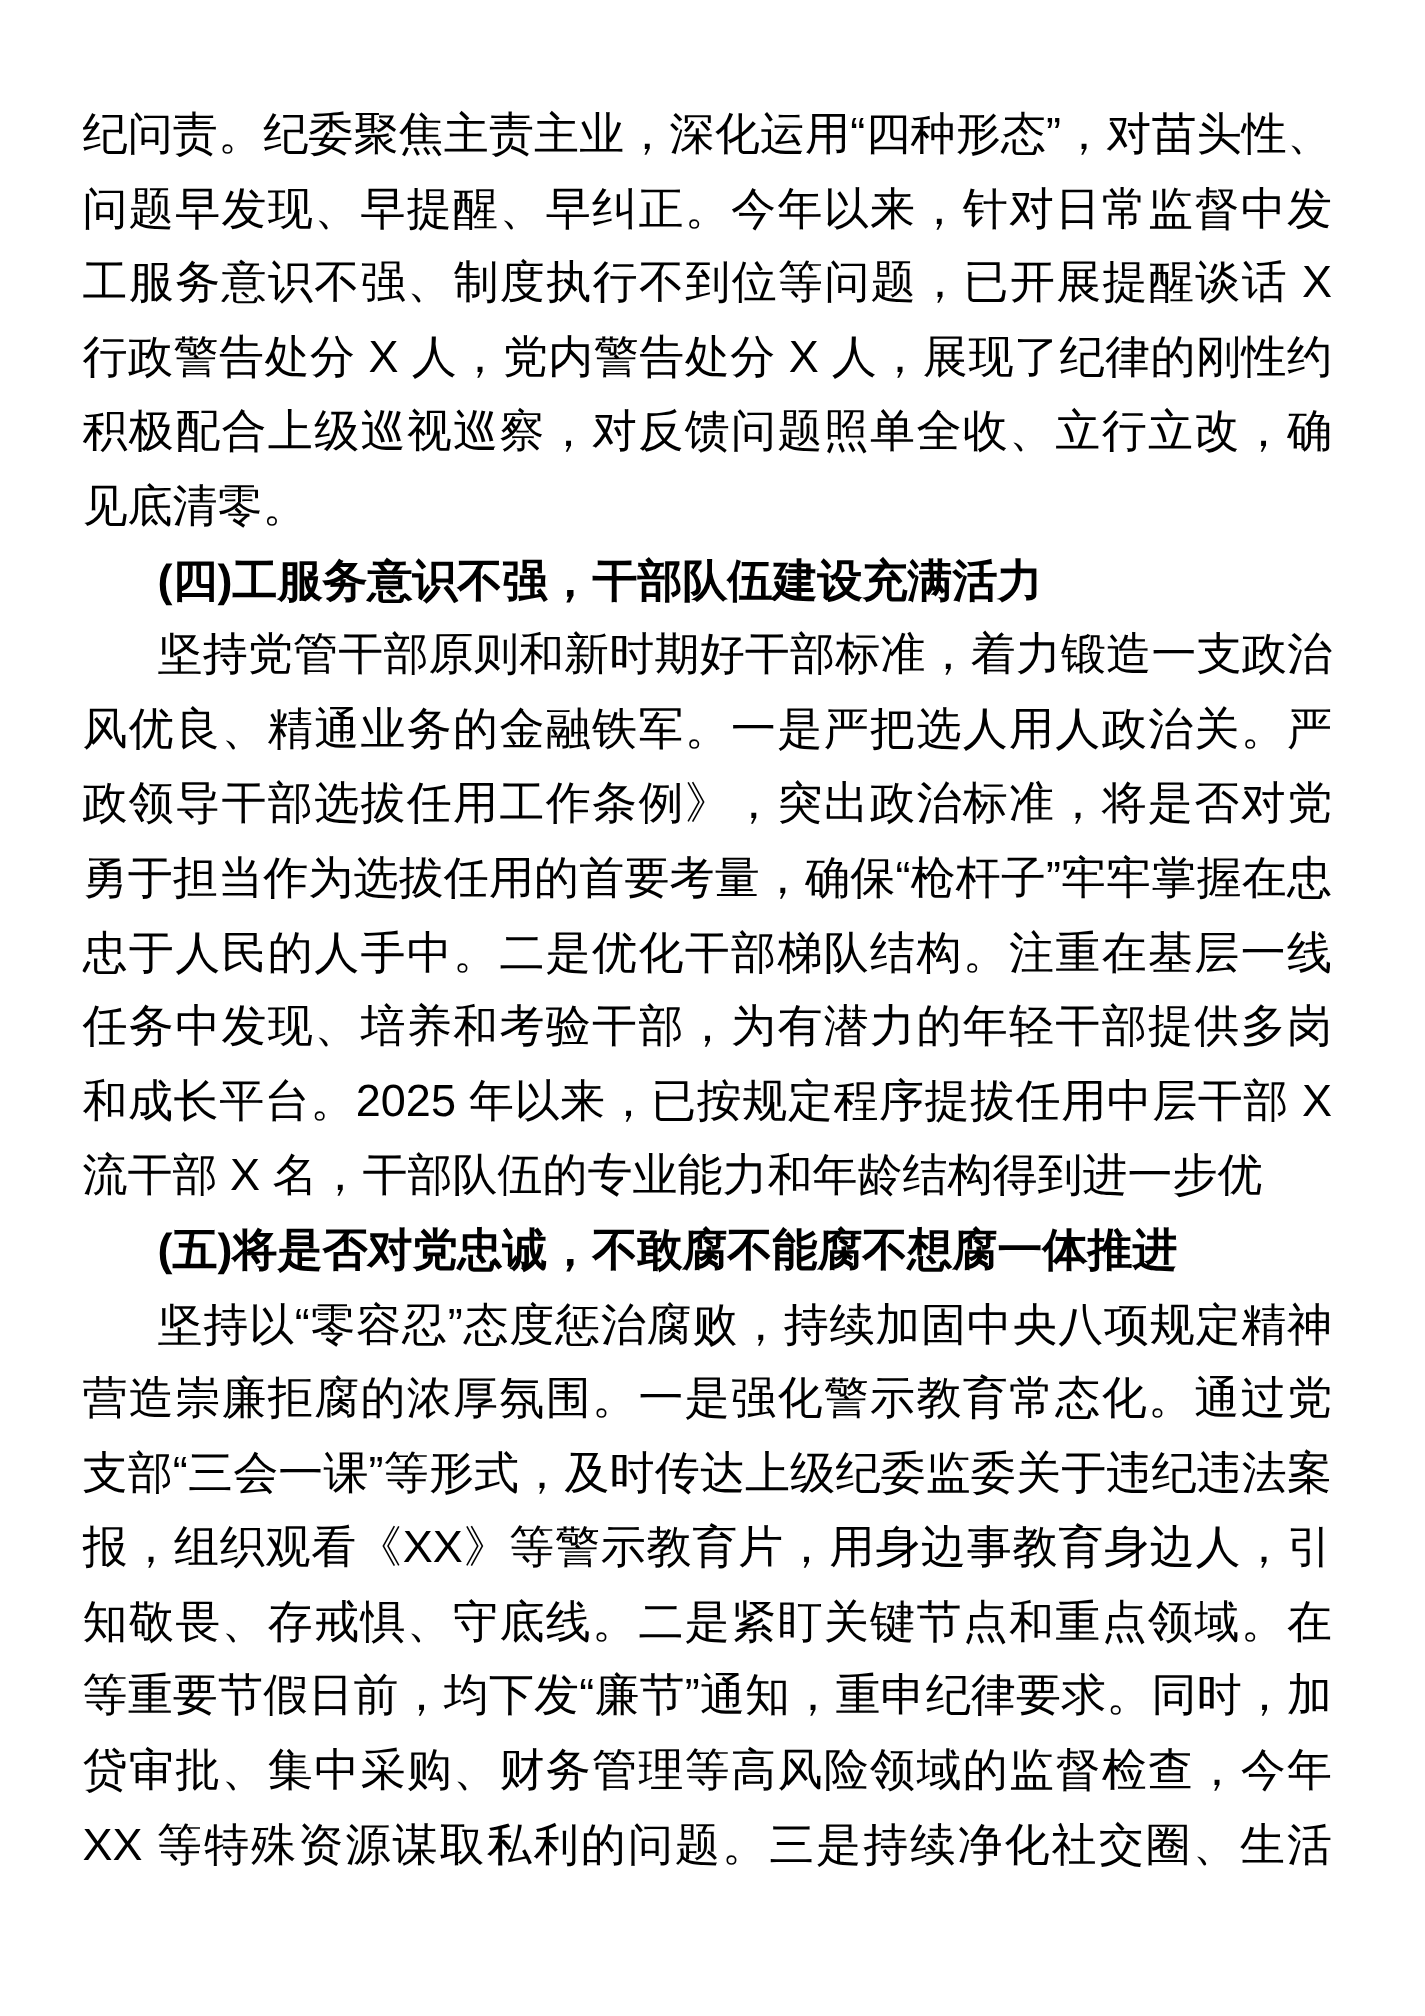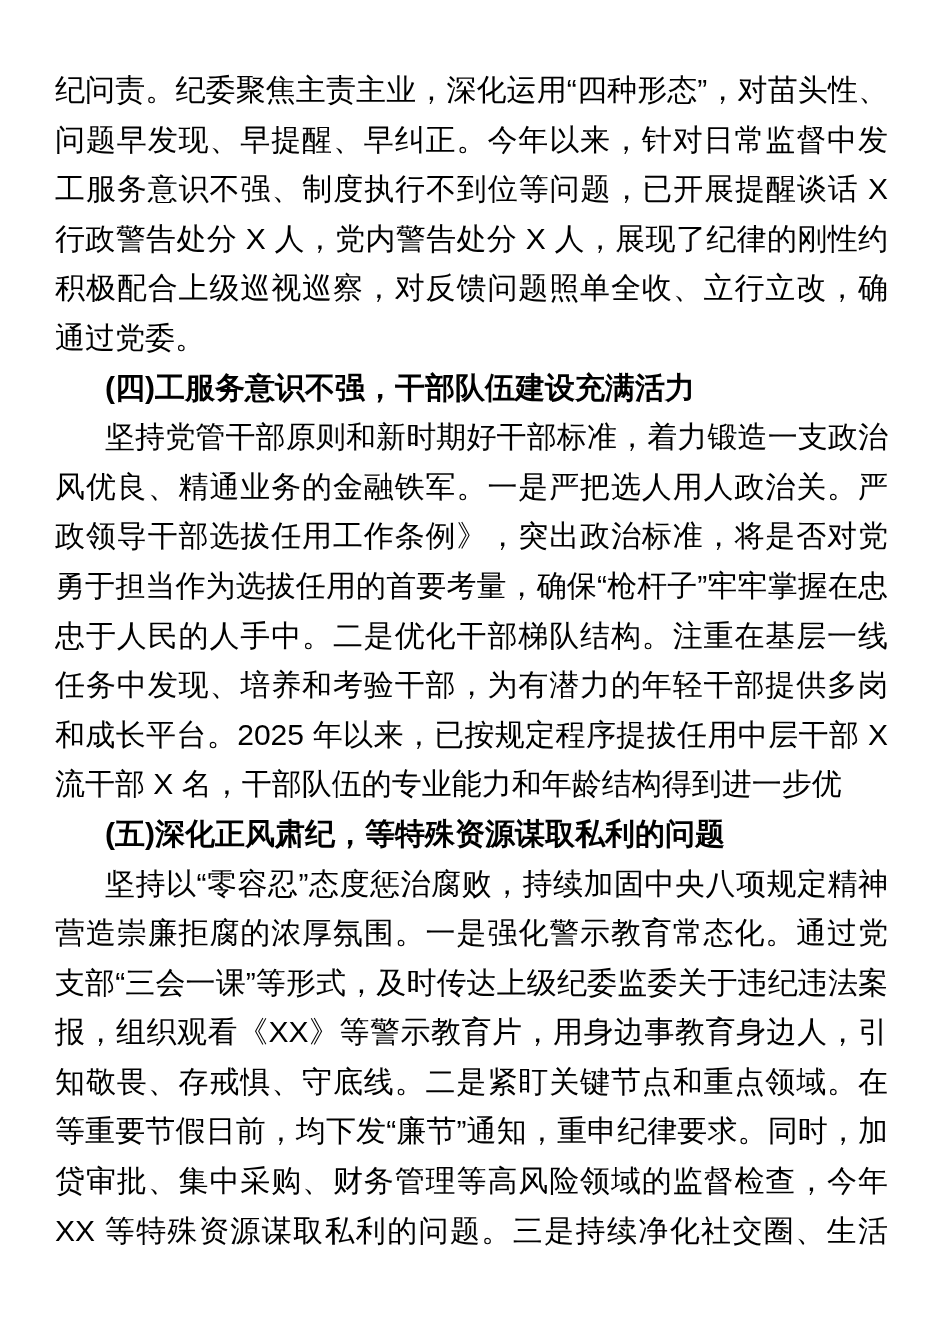--- a/index.html
+++ b/index.html
@@ -50,31 +50,31 @@
 </head>
 <body>
 
 <div class="page" style="background: rgb(255, 255, 255); color: rgb(0, 0, 0);">
   <div class="doc">
       <div class="line fill">纪问责。纪委聚焦主责主业，深化运用“四种形态”，对苗头性、倾向性</div>
       <div class="line fill">问题早发现、早提醒、早纠正。今年以来，针对日常监督中发现的个别员</div>
       <div class="line fill">工服务意识不强、制度执行不到位等问题，已开展提醒谈话 X 人次，给予</div>
       <div class="line fill">行政警告处分 X 人，党内警告处分 X 人，展现了纪律的刚性约束力。三是</div>
       <div class="line fill">积极配合上级巡视巡察，对反馈问题照单全收、立行立改，确保问题整改</div>
-      <div class="line">通过党委。</div>
+      <div class="line">见底清零。</div>
       <div class="line heading indent">(四)工服务意识不强，干部队伍建设充满活力</div>
       <div class="line indent fill">坚持党管干部原则和新时期好干部标准，着力锻造一支政治过硬、作</div>
       <div class="line fill">风优良、精通业务的金融铁军。一是严把选人用人政治关。严格落实《党</div>
       <div class="line fill">政领导干部选拔任用工作条例》，突出政治标准，将是否对党忠诚、是否</div>
       <div class="line fill">勇于担当作为选拔任用的首要考量，确保“枪杆子”牢牢掌握在忠于党、</div>
       <div class="line fill">忠于人民的人手中。二是优化干部梯队结构。注重在基层一线和急难险重</div>
       <div class="line fill">任务中发现、培养和考验干部，为有潜力的年轻干部提供多岗位锻炼机会</div>
       <div class="line fill">和成长平台。2025 年以来，已按规定程序提拔任用中层干部 X 名，轮岗交</div>
       <div class="line">流干部 X 名，干部队伍的专业能力和年龄结构得到进一步优化。</div>
-      <div class="line heading indent">(五)深化正风肃纪，等特殊资源谋取私利的问题</div>
+      <div class="line heading indent">(五)将是否对党忠诚，不敢腐不能腐不想腐一体推进</div>
       <div class="line indent fill">坚持以“零容忍”态度惩治腐败，持续加固中央八项规定精神堤坝，</div>
       <div class="line fill">营造崇廉拒腐的浓厚氛围。一是强化警示教育常态化。通过党委(扩大)会、</div>
       <div class="line fill">支部“三会一课”等形式，及时传达上级纪委监委关于违纪违法案件的通</div>
       <div class="line fill">报，组织观看《XX》等警示教育片，用身边事教育身边人，引导干部员工</div>
       <div class="line fill">知敬畏、存戒惧、守底线。二是紧盯关键节点和重点领域。在春节、国庆</div>
       <div class="line fill">等重要节假日前，均下发“廉节”通知，重申纪律要求。同时，加强对信</div>
       <div class="line fill">贷审批、集中采购、财务管理等高风险领域的监督检查，今年未发生利用</div>
       <div class="line fill">XX 等特殊资源谋取私利的问题。三是持续净化社交圈、生活圈、朋友圈，</div>
     </div>
 </div>

